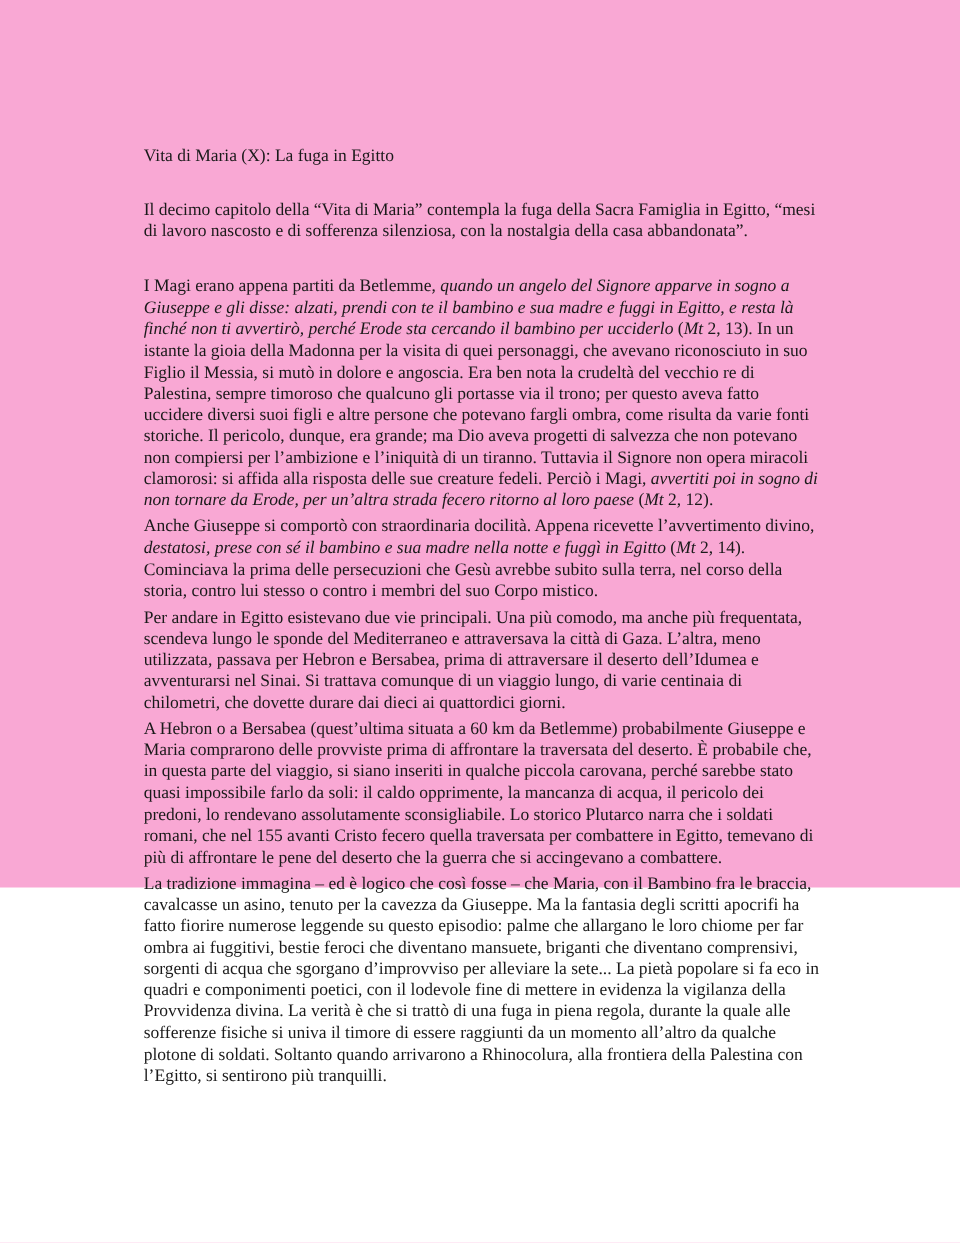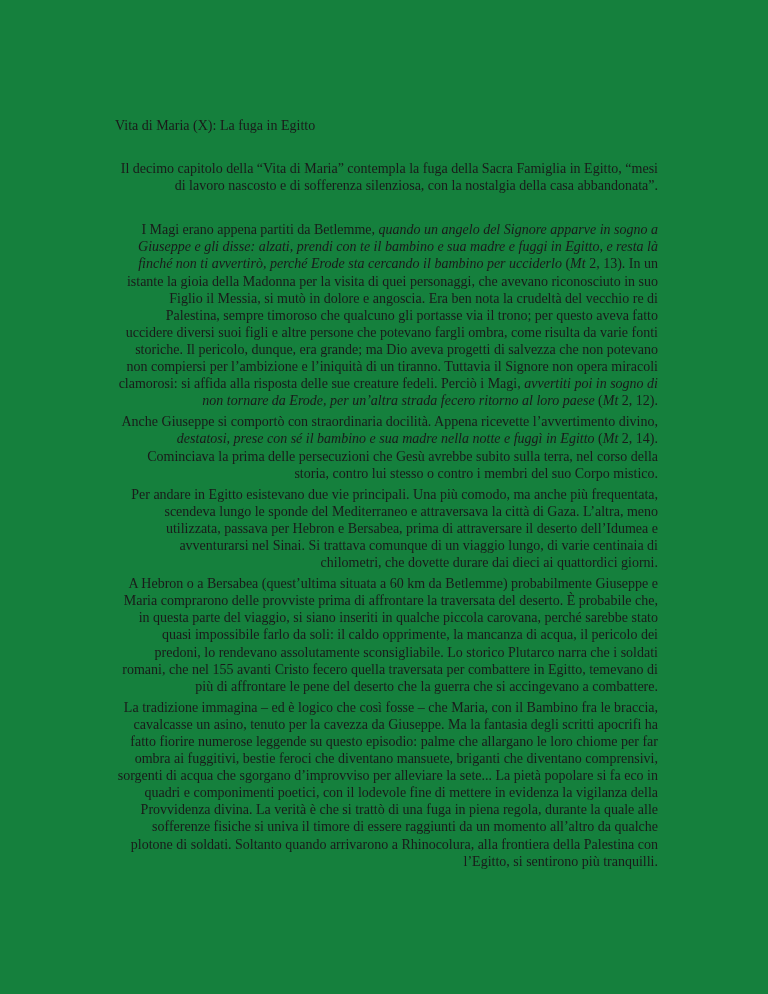--- a/index.html
+++ b/index.html
@@ -11,22 +11,22 @@
     width: 768px;
     height: 994px;
     overflow: hidden;
     position: relative;
   }
   .page {
     position: absolute;
     left: 0;
     top: 0;
     width: 768px;
-    height: 994px;
-    background: #15803d;
+    height: 710px;
+    background: #f9a8d4;
   }
   .content {
     position: absolute;
     left: 115px;
     top: 117px;
     width: 543px;
     color: #1a1a1a;
     font-family: "Liberation Serif", "DejaVu Serif", serif;
     font-size: 14px;
     line-height: 17.1px;
@@ -34,21 +34,20 @@
     -webkit-font-smoothing: antialiased;
   }
   h1.title {
     font-size: 14px;
     font-weight: normal;
     margin: 0 0 26px 0;
     line-height: 17.1px;
   }
   p.para {
     margin: 0 0 4px 0;
-    text-align: right;
   }
   p.para.intro {
     margin-bottom: 27px;
   }
   em {
   }
 </style>
 </head>
 <body>
 

